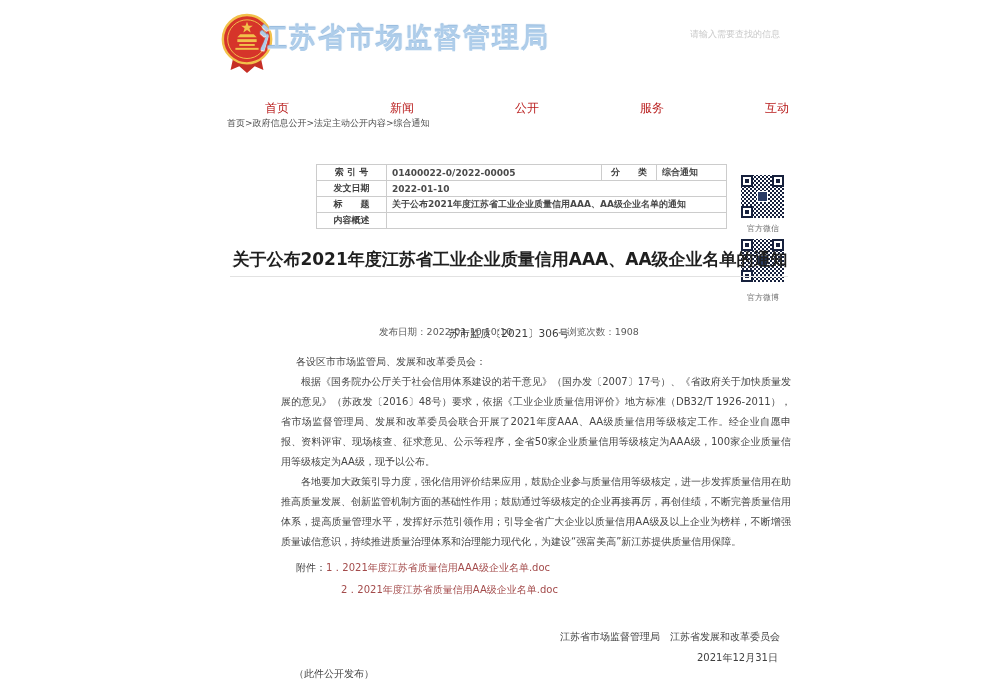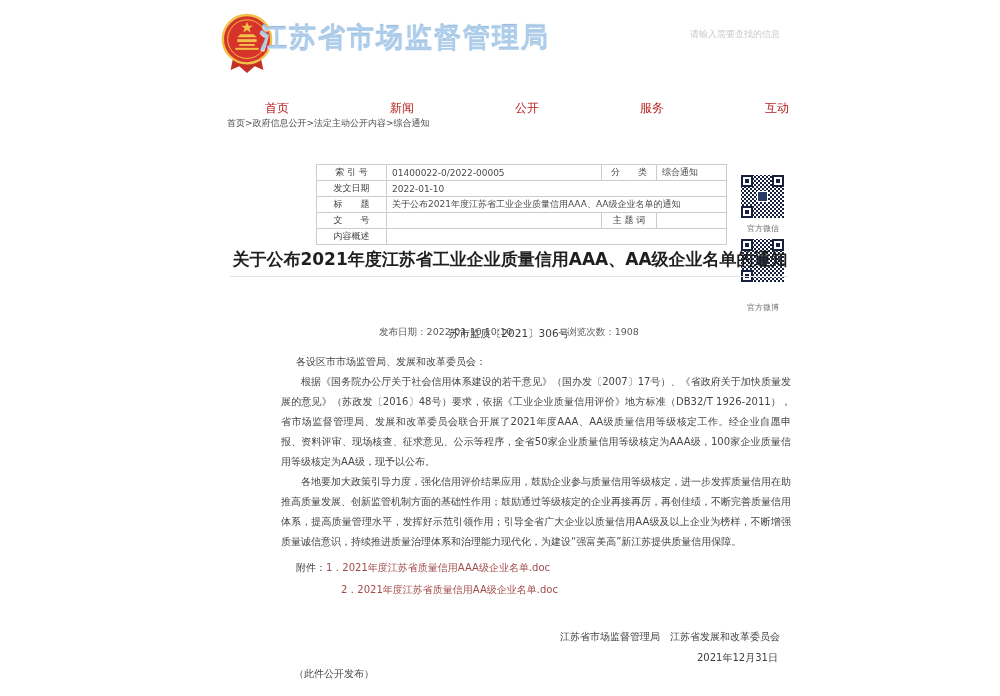--- a/index.html
+++ b/index.html
@@ -24,21 +24,21 @@
   
   .nav-item{top:100px;font-size:12px;color:#b91c1c;cursor:pointer;}
 
   
   .breadcrumb{left:227px;top:117px;font-size:9px;color:#4d4d4d;}
 
   
   .meta-table{left:316px;top:164px;width:410px;border-collapse:collapse;table-layout:fixed;}
   .meta-table td{
     border:1px solid #cccccc;height:15px;padding:0 5px;
-    font-size:9px;color:#4a4a4a;overflow:hidden;white-space:nowrap;
+    font-size:9px;color:#4a4a4a;overflow:hidden;white-space:nowrap;font-weight:bold;
   }
   .meta-table td.lbl{text-align:center;color:#3f3f3f;}
 
   
   .qr-box{width:45px;height:45px;}
   .qr-label{width:46px;text-align:center;font-size:8px;color:#6b6b6b;}
 
   
   .article-title{
     left:230px;top:248px;width:560px;text-align:center;
@@ -108,26 +108,20 @@
   </tr>
   <tr>
     <td class="lbl">发文日期</td>
     <td colspan="3">2022-01-10</td>
   </tr>
   <tr>
     <td class="lbl">标　　题</td>
     <td colspan="3">关于公布2021年度江苏省工业企业质量信用AAA、AA级企业名单的通知</td>
   </tr>
   <tr>
-    <td class="lbl">文　　号</td>
-    <td></td>
-    <td class="lbl">主 题 词</td>
-    <td></td>
-  </tr>
-  <tr>
     <td class="lbl">内容概述</td>
     <td colspan="3"></td>
   </tr>
 </tbody>
   </table>
 
 <div class="abs qr-box" style="left:740px;top:174px;">
   <svg width="45" height="45" viewBox="0 0 45 45">
     <rect width="45" height="45" fill="#ffffff"></rect>
     <defs>
@@ -180,21 +174,21 @@
       </g>
     <g>
         <rect x="1" y="32" width="12" height="12" fill="#17213d"></rect>
         <rect x="3" y="34" width="8" height="8" fill="#fff"></rect>
         <rect x="5" y="36" width="4" height="4" fill="#17213d"></rect>
       </g>
     <rect x="17" y="17" width="11" height="11" fill="#fff"></rect>
       <rect x="18" y="18" width="9" height="9" fill="#2a3c66"></rect>
   </svg>
 </div>
-<div class="abs qr-label" style="left:740px;top:302px;">官方微博</div>
+<div class="abs qr-label" style="left:740px;top:292px;">官方微博</div>
 
 <h1 class="abs article-title" style="margin:0;">关于公布2021年度江苏省工业企业质量信用AAA、AA级企业名单的通知</h1>
 <div class="abs title-divider"></div>
 
 <div class="abs date-row">
   <span>
     <span>发布日期：</span><span>2022-01-10 10:10</span>
   </span>
   <span>
     <span>浏览次数：</span><span>1908</span>

